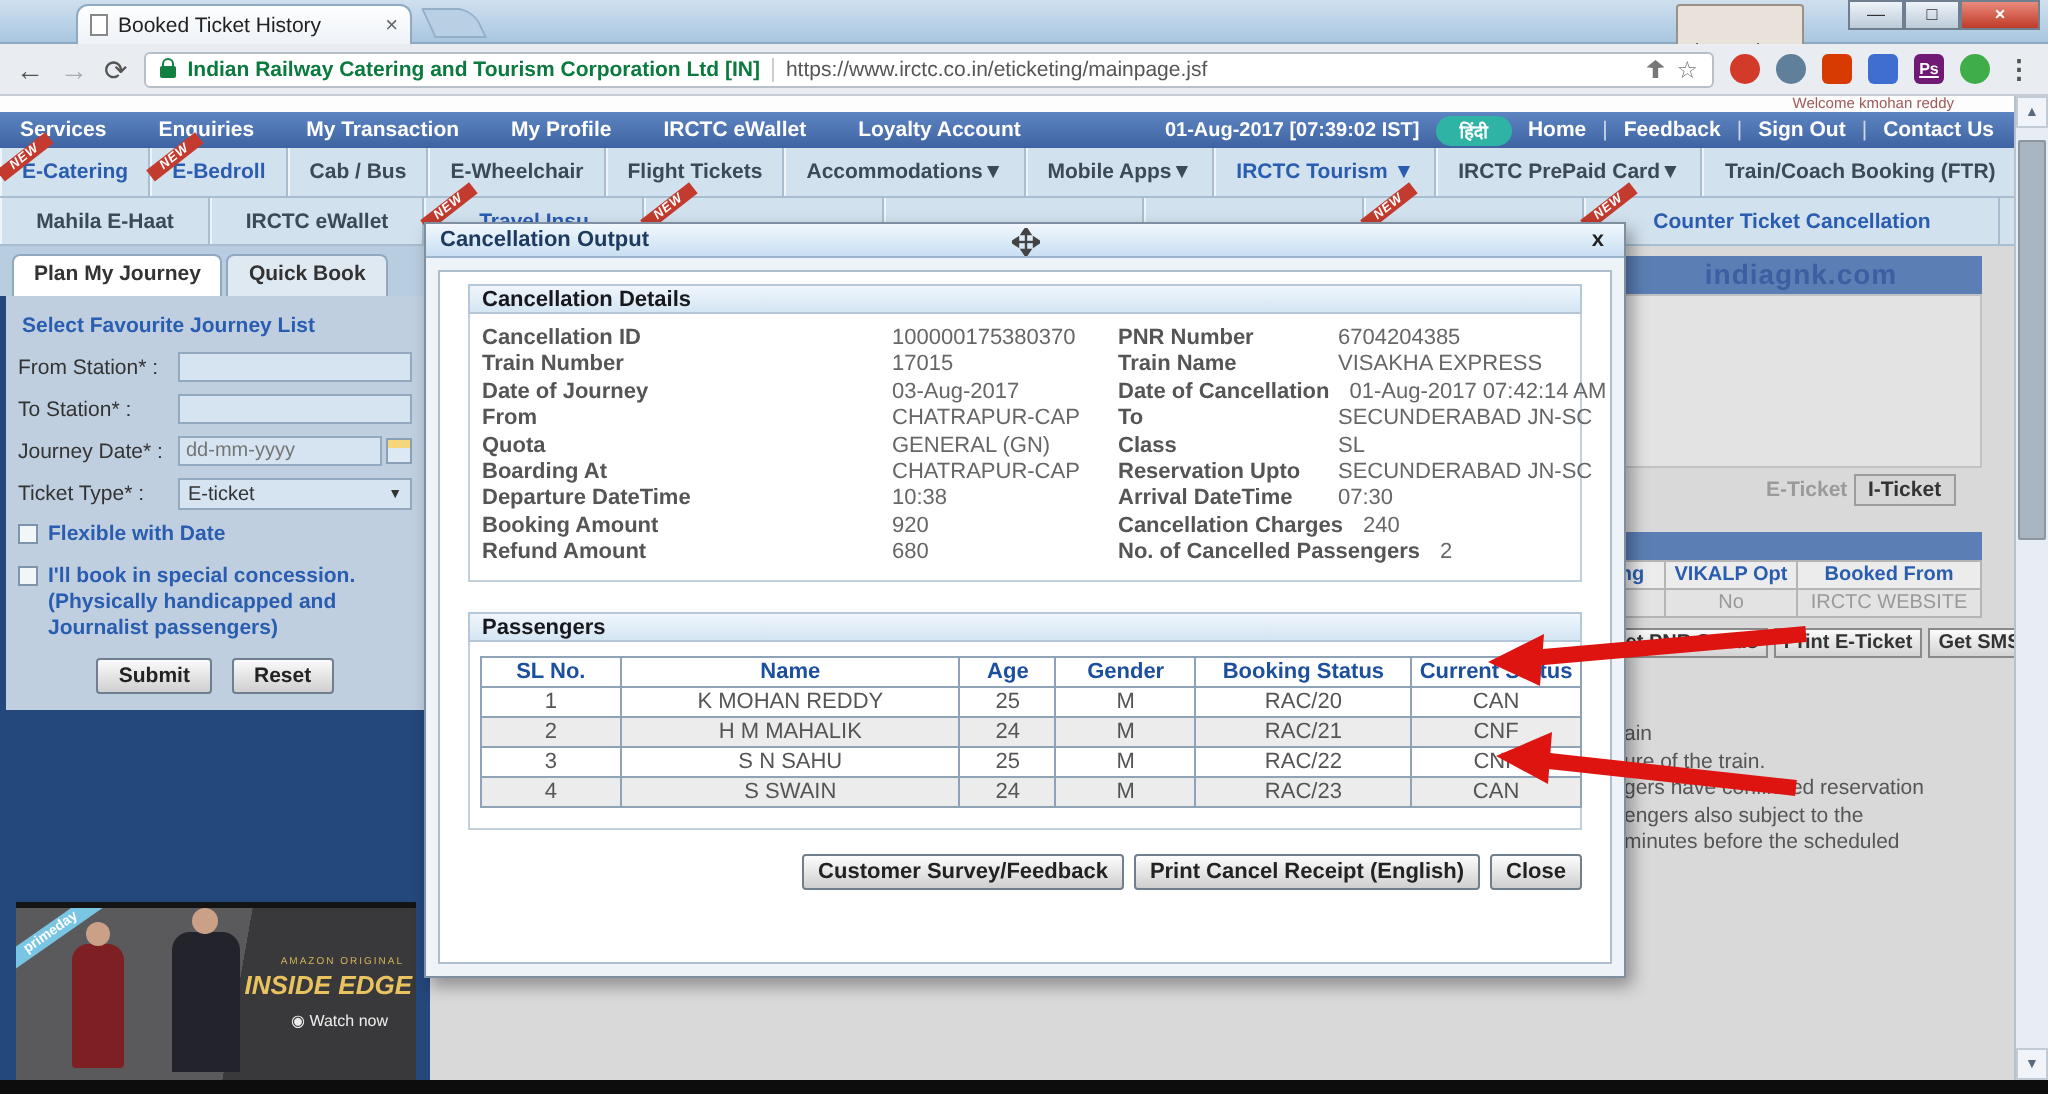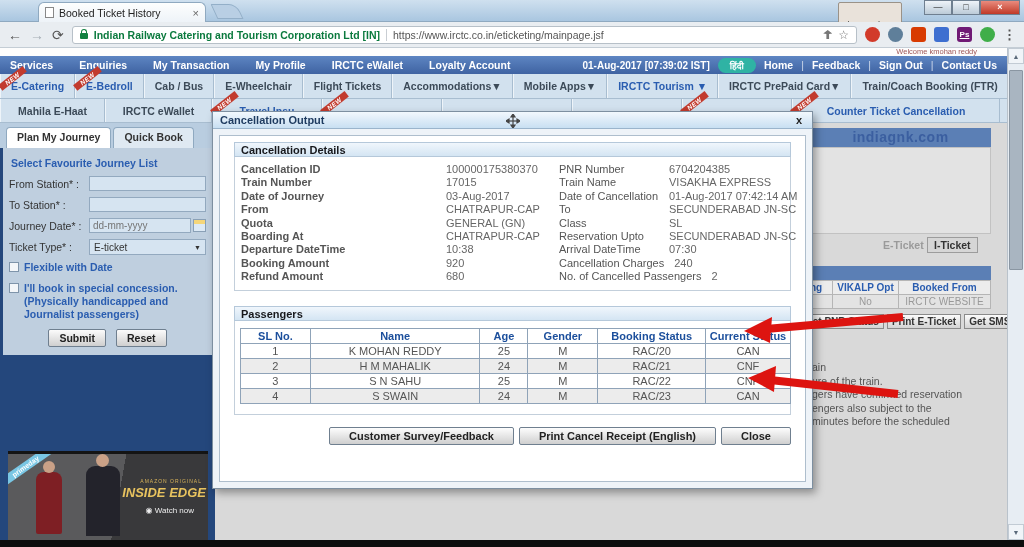--- a/index.html
+++ b/index.html
@@ -137,32 +137,32 @@
   .mtitle .t { font-size:11px; font-weight:bold; color:#1d3a5f; }
   .movegrip { position:absolute; left:50%; top:2px; transform:translateX(-50%); }
   .mclose { margin-left:auto; font-size:11px; font-weight:bold; color:#222; padding:0 3px; }
   .mbody { position:absolute; left:6px; right:6px; top:23px; bottom:6px; background:#fff; border:1px solid #aebecd; padding:6px 14px; }
   .sechead { height:15px; background:linear-gradient(#f0f6fc,#d4e5f3); border:1px solid #b5c8da;
     font-size:11px; font-weight:bold; color:#17181c; padding:1px 6px; }
   .dbox { border:1px solid #c3cfdb; border-top:none; padding:6px 4px 6px 6px; }
   .drow { display:flex; font-size:11px; line-height:13.4px; }
   .dlbl { flex:0 0 205px; color:#555; font-weight:bold; }
   .dval { flex:0 0 113px; color:#666; white-space:nowrap; }
-  .drlbl { flex:0 0 auto; min-width:100px; color:#555; font-weight:normal; white-space:nowrap; }
+  .drlbl { flex:0 0 auto; min-width:100px; color:#555; font-weight:bold; white-space:nowrap; }
   .drval { margin-left:10px; color:#666; white-space:nowrap; }
   .psec { margin-top:15px; }
   .pbox { border:1px solid #c3cfdb; border-top:none; padding:7px 5px 10px 5px; }
   table.ptable { border-collapse:collapse; width:551px; }
   .ptable th, .ptable td { border:1px solid #8fa3b8; font-size:11px; text-align:center; height:15px; padding:0 2px; }
   .ptable th { color:#1c4f9c; font-weight:bold; background:#fff; }
   .ptable td { color:#555; }
   .ptable tr:nth-child(even) td { background:#ececec; }
   .mbtns { display:flex; justify-content:flex-end; gap:5px; margin-top:12px; }
   .mbtn { background:linear-gradient(#fdfdfd,#cfcfcf); border:1px solid #6f7f8f; border-radius:2px;
-    font-size:11px; font-weight:bold; color:#222; padding:2px 19px; font-family:"Liberation Sans",sans-serif; }
+    font-size:11px; font-weight:bold; color:#222; padding:2px 7px; font-family:"Liberation Sans",sans-serif; }
 
   
   .arrows { position:absolute; inset:0; z-index:20; pointer-events:none; }
   .scrollbar { position:absolute; left:1007px; top:48px; width:17px; height:492px; background:#e7edf3;
     border-left:1px solid #b9c2cb; z-index:5; }
   .sarrow { height:16px; text-align:center; font-size:7px; color:#5a6a7a; line-height:16px; background:#f0f4f8; border:1px solid #c2cbd4; }
   .sarrow.down { position:absolute; bottom:0; left:0; right:0; }
   .thumb { position:absolute; left:1px; right:1px; top:22px; height:200px; background:#a9b5c1; border:1px solid #8a96a2; border-radius:1px; }
   .bottom-strip { position:absolute; left:0; top:540px; width:1024px; height:7px; background:#0d0d0d; }
 </style>

